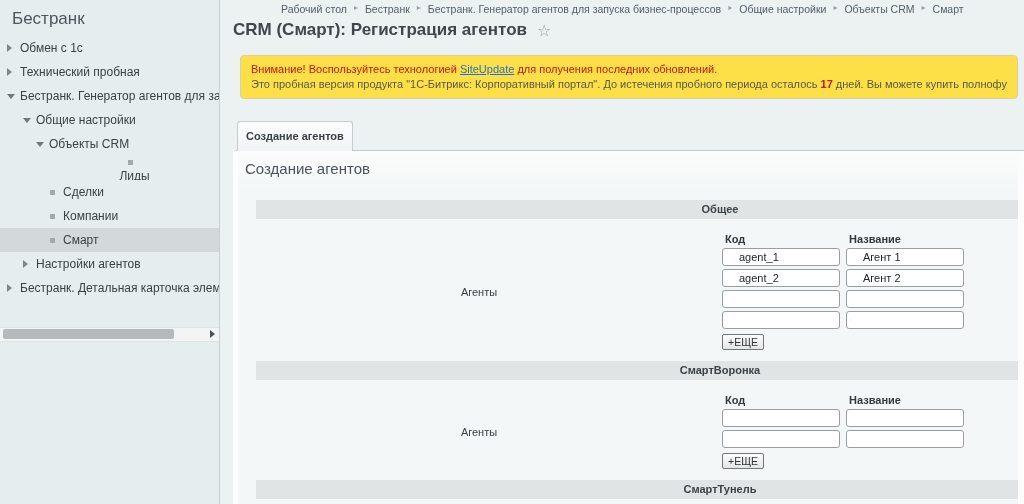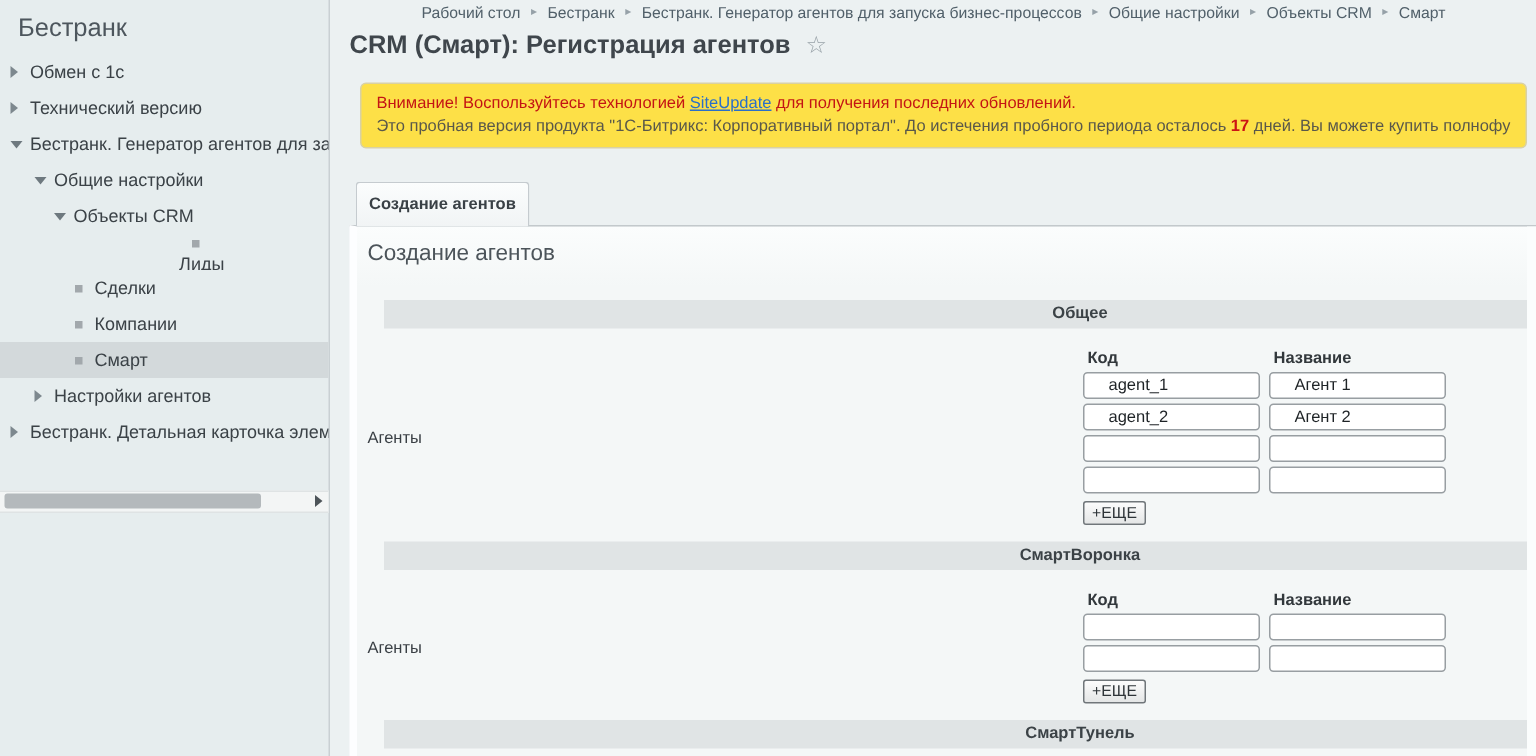--- a/index.html
+++ b/index.html
@@ -55,21 +55,21 @@
   .panel{position:absolute;left:233px;top:150px;width:1200px;height:354px;
     background:linear-gradient(#fbfdfd,#f4f7f7 40px);
     border-top:1px solid #c3c9cc;border-left:5px solid #fdfeff;
     padding:9px 0 0 7px;box-sizing:content-box;z-index:1;}
   .panel-heading{font-size:15px;line-height:18px;color:#4c545a;margin:0 0 22px 0;}
   
   .aform{width:950px;}
   .fheader{height:19px;line-height:19px;margin:0 11px;background:#e0e4e5;
     text-align:center;font-size:11px;font-weight:bold;color:#3b4246;}
   .fbody{display:flex;align-items:center;padding:14px 0 11px 0;}
-  .flabel{flex:0 0 468px;margin-right:9px;text-align:left;
+  .flabel{flex:0 0 468px;margin-right:9px;text-align:center;
     font-size:11px;color:#3a4045;}
   .fcolheads{display:flex;gap:6px;margin-bottom:3px;}
   .fcolhead{width:118px;padding-left:3px;font-size:11px;font-weight:bold;color:#32383c;box-sizing:border-box;}
   .frow{display:flex;gap:6px;margin-bottom:3px;}
   .finput{width:118px;height:18px;box-sizing:border-box;border:1px solid #989ea2;
     border-radius:3px;padding:0 16px;font-family:inherit;font-size:11px;color:#1e2326;background:#fff;}
   .fmore{margin-top:1px;height:16px;font-family:inherit;font-size:10.5px;line-height:14px;
     padding:0 5px;border:1px solid #70767a;border-radius:2px;
     background:linear-gradient(#fcfcfc,#e4e6e6);color:#2e3438;cursor:pointer;}
   .gutter{position:absolute;left:1018px;top:151px;width:6px;height:353px;
@@ -80,21 +80,21 @@
 
 <div class="sidebar">
   <div class="sb-title">Бестранк</div>
   <div class="sb-menu">
       <div class="sn-item" style="padding-left: 7px;">
         <span class="sn-ic chevron-right-icon"></span>
         <span class="sn-label">Обмен с 1с</span>
       </div>
       <div class="sn-item" style="padding-left: 7px;">
         <span class="sn-ic chevron-right-icon"></span>
-        <span class="sn-label">Технический версию</span>
+        <span class="sn-label">Технический пробная</span>
       </div>
       <div class="sn-item" style="padding-left: 7px;">
         <span class="sn-ic chevron-down-icon"></span>
         <span class="sn-label">Бестранк. Генератор агентов для запуска бизнес-</span>
       </div>
       <div class="sn-item" style="padding-left: 23px;">
         <span class="sn-ic chevron-down-icon"></span>
         <span class="sn-label">Общие настройки</span>
       </div>
       <div class="sn-item" style="padding-left: 36px;">

